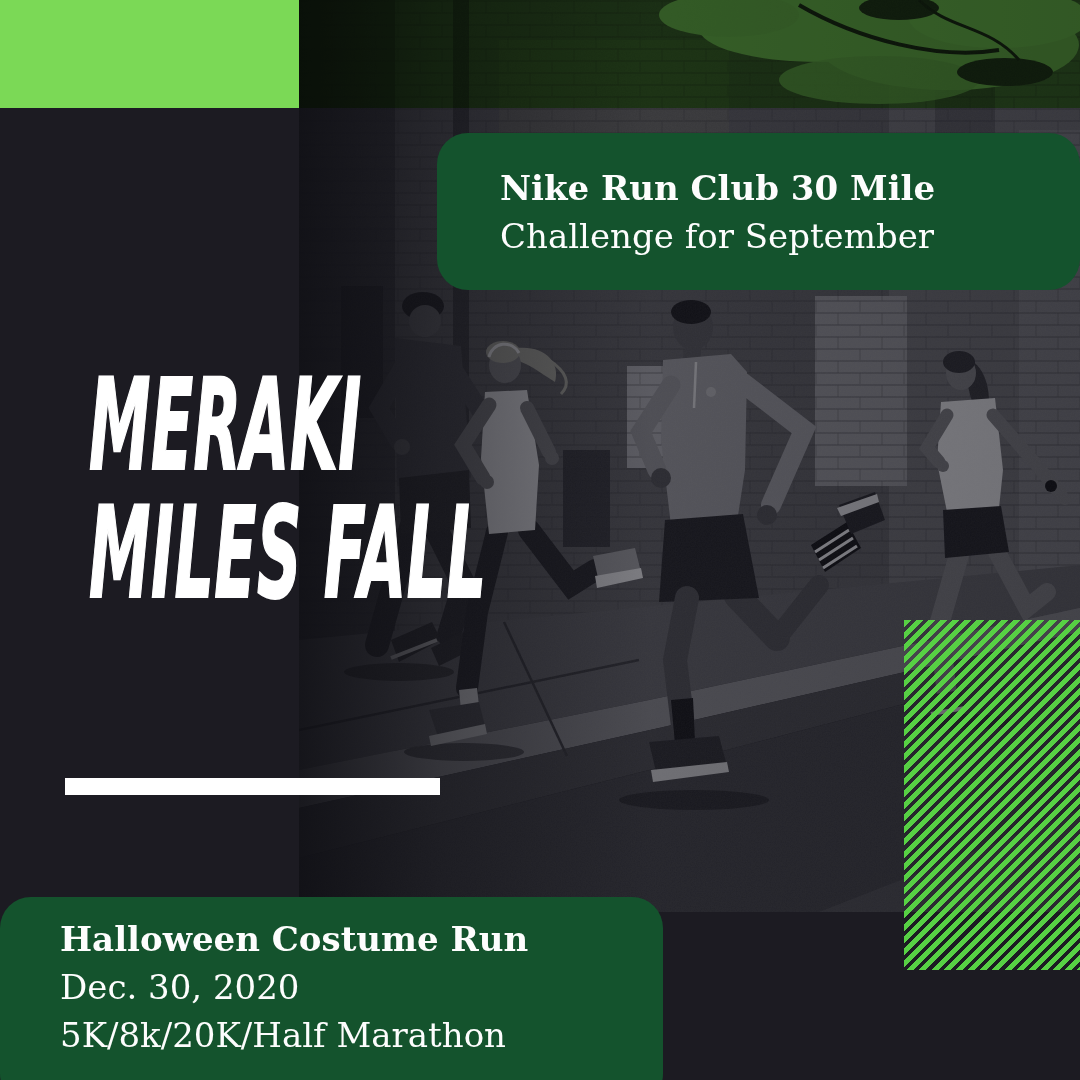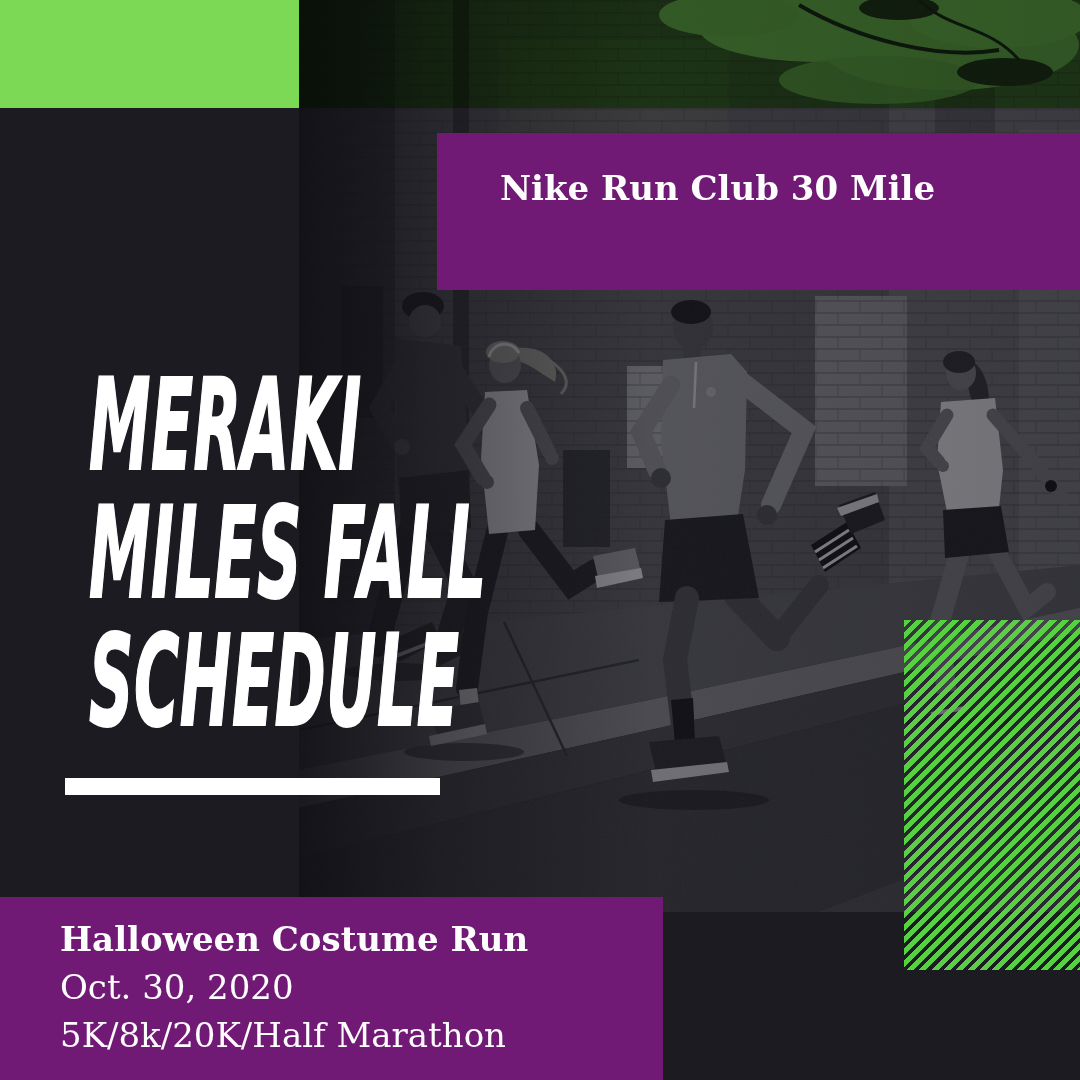--- a/index.html
+++ b/index.html
@@ -8,22 +8,22 @@
   .abs{position:absolute;}
 
   
   .photo{left:299px;top:0;width:781px;height:912px;}
 
   
   .green-band-left{left:0;top:0;width:299px;height:108px;background:#7bd956;}
   .green-band-photo{left:299px;top:0;width:781px;height:108px;background:#7bd956;mix-blend-mode:multiply;}
 
   
-  .banner{background:#701a75;color:#fdfdfd;font-family:"DejaVu Serif","Liberation Serif",serif;
-          font-size:34px;line-height:48px;}
+  .banner{background:#14532d;color:#fdfdfd;font-family:"DejaVu Serif","Liberation Serif",serif;
+          font-size:34px;line-height:48px;border-radius:31px;}
   .banner-top{left:437px;top:133px;width:643px;height:157px;padding:31px 0 0 63px;box-sizing:border-box;}
   .banner-bottom{left:0;top:897px;width:663px;height:208px;padding:18px 0 0 60px;box-sizing:border-box;}
   .b-bold{font-weight:bold;}
 
   
   .title{left:58px;top:362px;width:520px;color:#ffffff;font-weight:bold;font-style:italic;
          font-size:126px;line-height:128px;white-space:nowrap;margin-left:31px;}
   .t-scale{display:inline-block;transform:scaleX(0.49);transform-origin:0 50%;
            -webkit-text-stroke:2px #ffffff;letter-spacing:1px;}
   .underline-bar{left:65px;top:778px;width:375px;height:17px;background:#ffffff;}
@@ -175,30 +175,30 @@
     <rect x="0" y="0" width="781" height="912" fill="#000" filter="url(#grain)" opacity="0.55"></rect>
     <rect x="0" y="0" width="781" height="912" fill="#0b0b10" opacity="0.22"></rect>
     <rect x="0" y="0" width="781" height="912" fill="url(#leftShade)"></rect>
   </svg>
 
   <div class="abs green-band-left"></div>
   <div class="abs green-band-photo"></div>
 
   <div class="abs banner banner-top">
     <div class="b-bold">Nike Run Club 30 Mile</div>
+    <div>Challenge for September</div>
   </div>
 
   <div class="abs title">
     <div><span class="t-scale">MERAKI</span></div>
     <div><span class="t-scale">MILES FALL</span></div>
-    <div><span class="t-scale">SCHEDULE</span></div>
   </div>
   <div class="abs underline-bar"></div>
 
   <div class="abs striped-square"></div>
 
   <div class="abs banner banner-bottom">
     <div class="b-bold">Halloween Costume Run</div>
-    <div>Oct. 30, 2020</div>
+    <div>Dec. 30, 2020</div>
     <div>5K/8k/20K/Half Marathon</div>
   </div>
 
 </div>
 
 </body></html>

